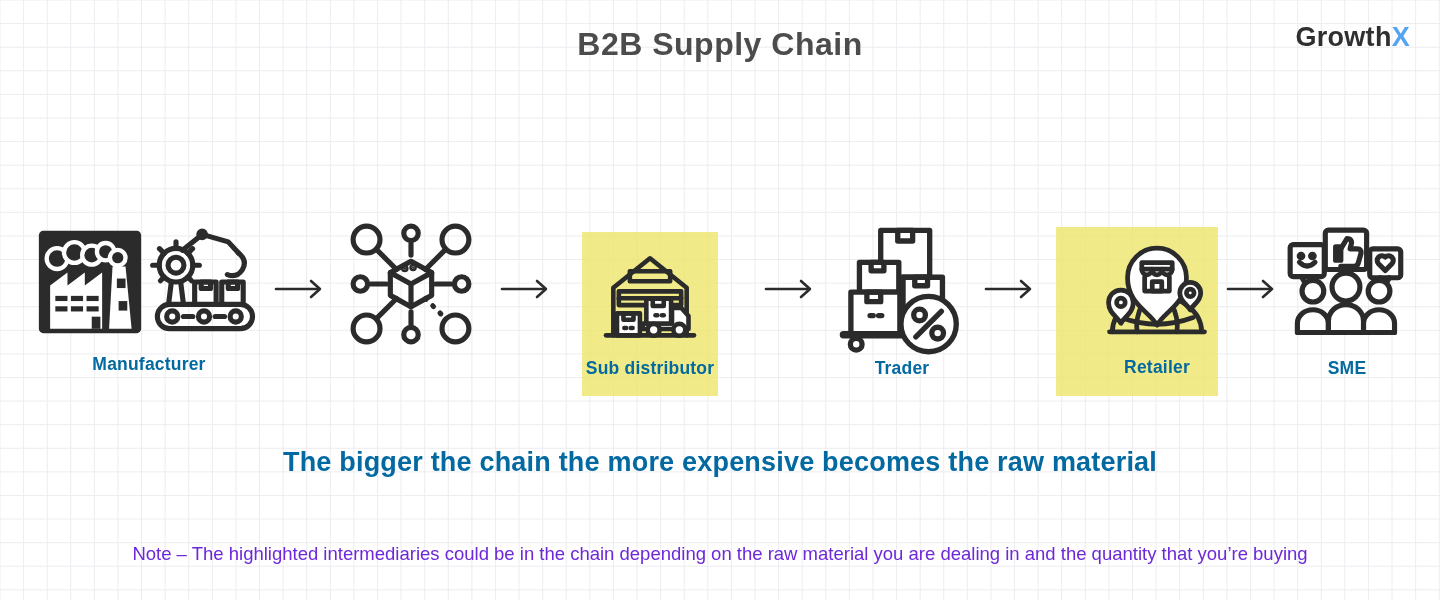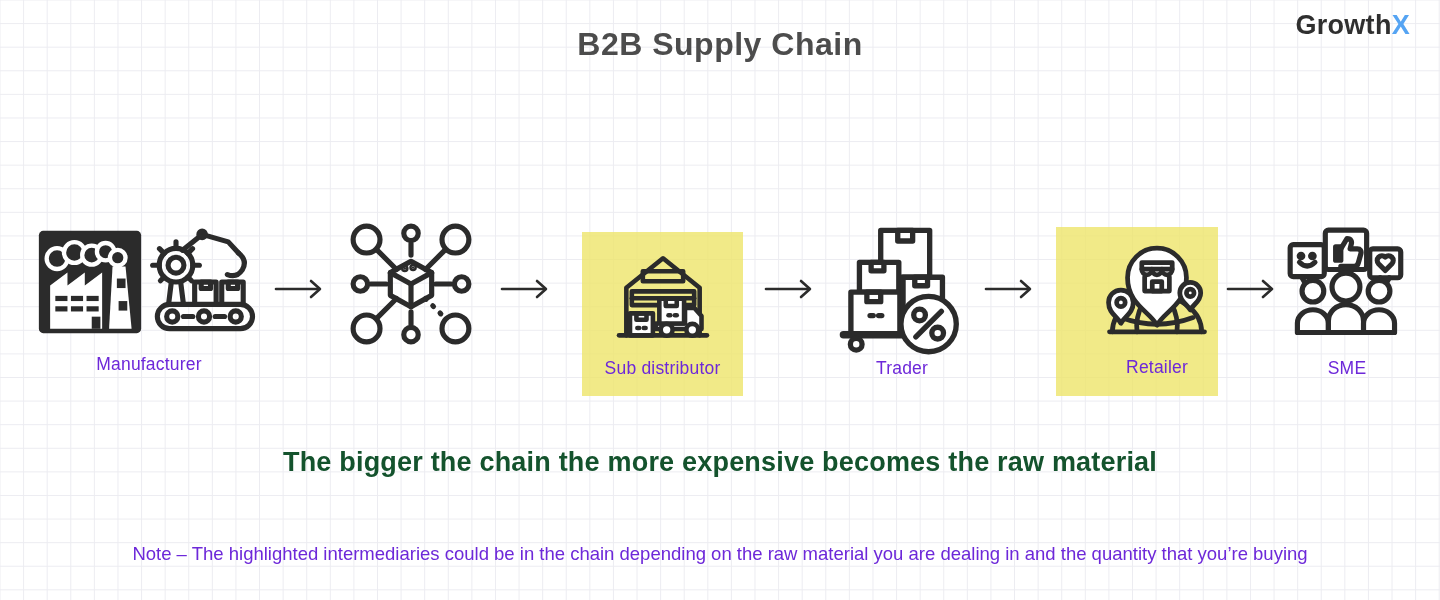--- a/index.html
+++ b/index.html
@@ -21,38 +21,38 @@
     background-size:23.6px 23.6px;
     background-position:-0.5px -0.5px;
     color:#1a1a1a;
   }
   .page-title{
     position:absolute; top:26px; left:0; width:100%;
     text-align:center; font-size:32px; font-weight:800;
     color:var(--title-gray); letter-spacing:0.5px;
   }
   .logo{
-    position:absolute; top:10px; right:30px;
+    position:absolute; top:22px; right:30px;
     font-size:27px; font-weight:600; color:#2f2f2f; letter-spacing:0.3px;
   }
   .logo .x{ color:var(--accent-blue); font-weight:700; }
   .stage{
     position:absolute; text-align:center;
   }
   .stage .icons{
     display:flex; align-items:center; justify-content:center; gap:6px;
   }
   .stage .label{
-    font-weight:400; font-size:17.5px; color:#6d28d9; letter-spacing:0.2px;
+    font-weight:700; font-size:17.5px; color:#0369a1; letter-spacing:0.2px;
   }
   .hl-box{ background:var(--highlight); }
   .arrow{ position:absolute; top:276px; }
   .tagline{
     position:absolute; top:447px; left:0; width:100%;
-    text-align:center; font-size:27px; font-weight:800; color:#14532d;
+    text-align:center; font-size:27px; font-weight:800; color:#0369a1;
     letter-spacing:0.2px;
   }
   .note{
     position:absolute; top:543px; left:0; width:100%;
     text-align:center; font-size:18.5px; font-weight:400; color:#6d28d9;
   }
   svg{ display:block; }
 </style>
 </head>
 <body>
@@ -157,21 +157,21 @@
   </div>
 </div>
 
 <span class="arrow" style="left:500px;">
   <svg width="54" height="26" viewBox="0 0 54 26" fill="none" stroke="#2b2b2b" stroke-width="2.6" stroke-linecap="round" stroke-linejoin="round">
     <line x1="2" y1="13" x2="45" y2="13"></line>
       <polyline points="37,5 46,13 37,21"></polyline>
   </svg>
 </span>
 
-<div class="stage hl-box" style="left:582px; top:232px; width:161px; height:164px; padding-top:8px;">
+<div class="stage hl-box" style="left:582px; top:232px; width:136px; height:164px; padding-top:8px;">
   <div class="icons">
     <span>
       <svg width="110" height="110" viewBox="0 0 120 120" fill="none" stroke="#2b2b2b" stroke-width="5" stroke-linecap="round" stroke-linejoin="round">
         <path d="M20 104 V52 L60 20 L100 52 V104"></path>
         <rect x="38" y="34" width="44" height="11"></rect>
         <rect x="26" y="56" width="68" height="15"></rect>
         <line x1="26" y1="63.5" x2="94" y2="63.5"></line>
         <line x1="12" y1="104" x2="108" y2="104"></line>
         <rect x="24" y="80" width="25" height="24" fill="#fff"></rect>
           <rect x="31" y="80" width="11" height="7"></rect>

